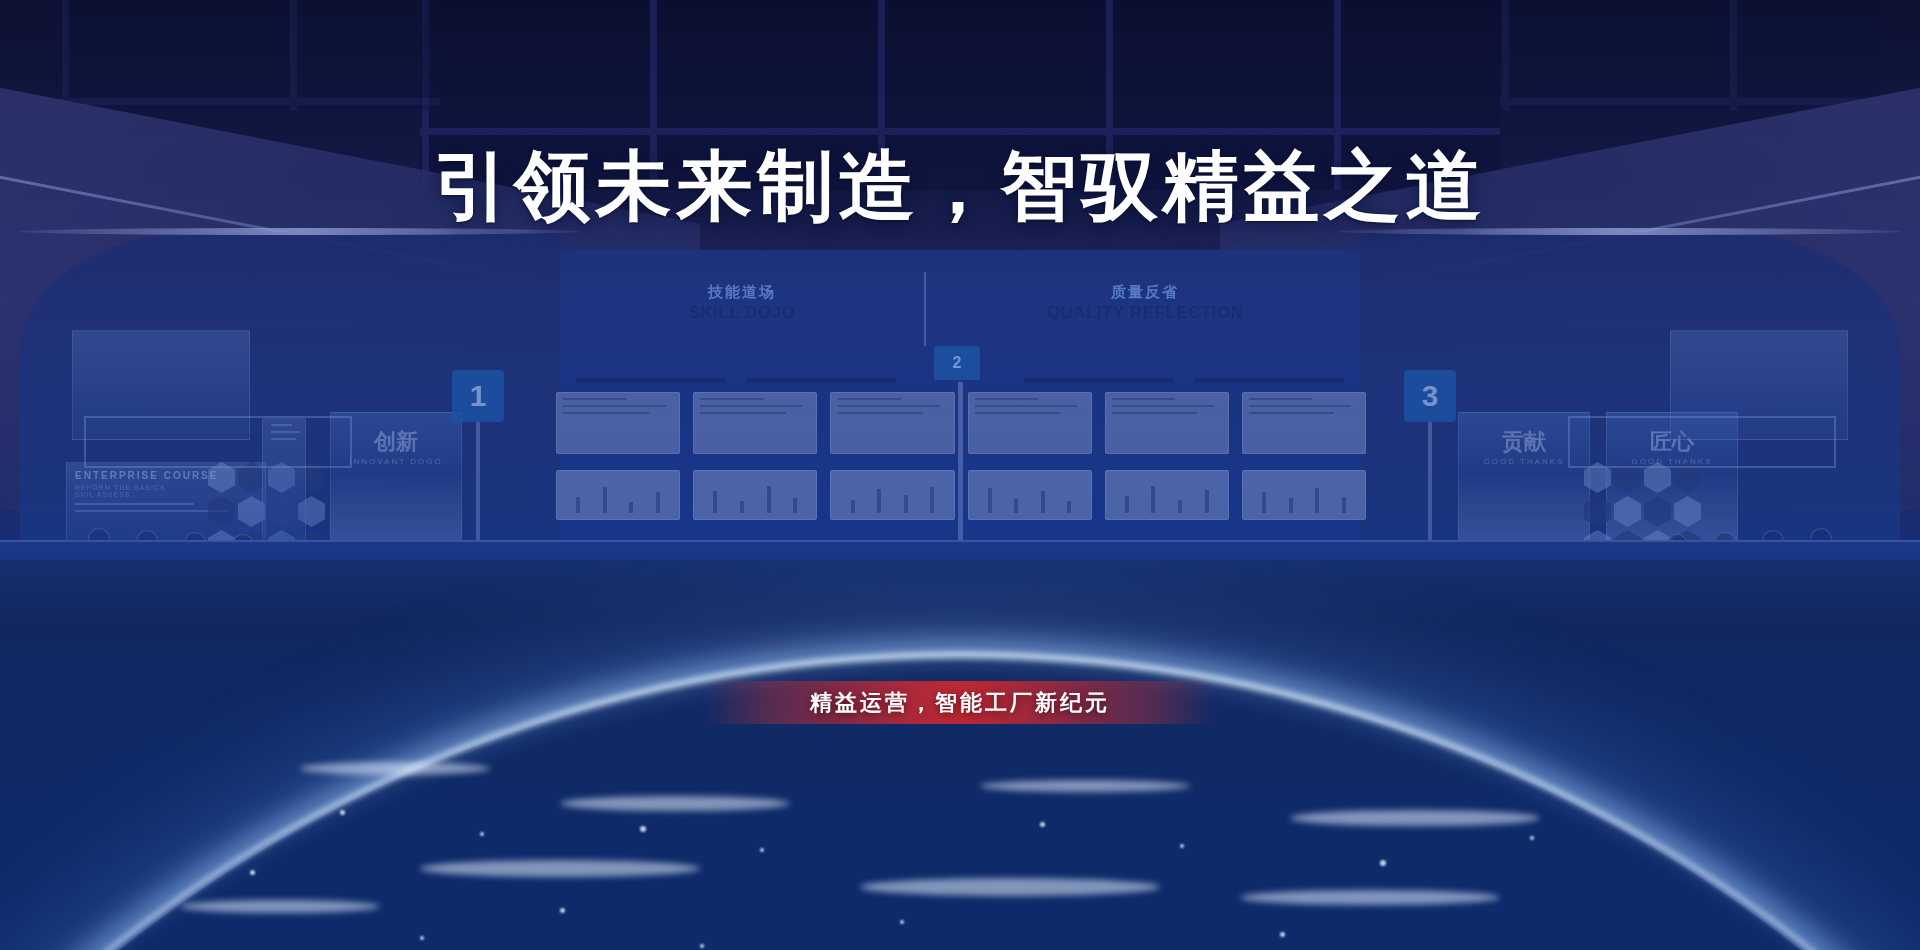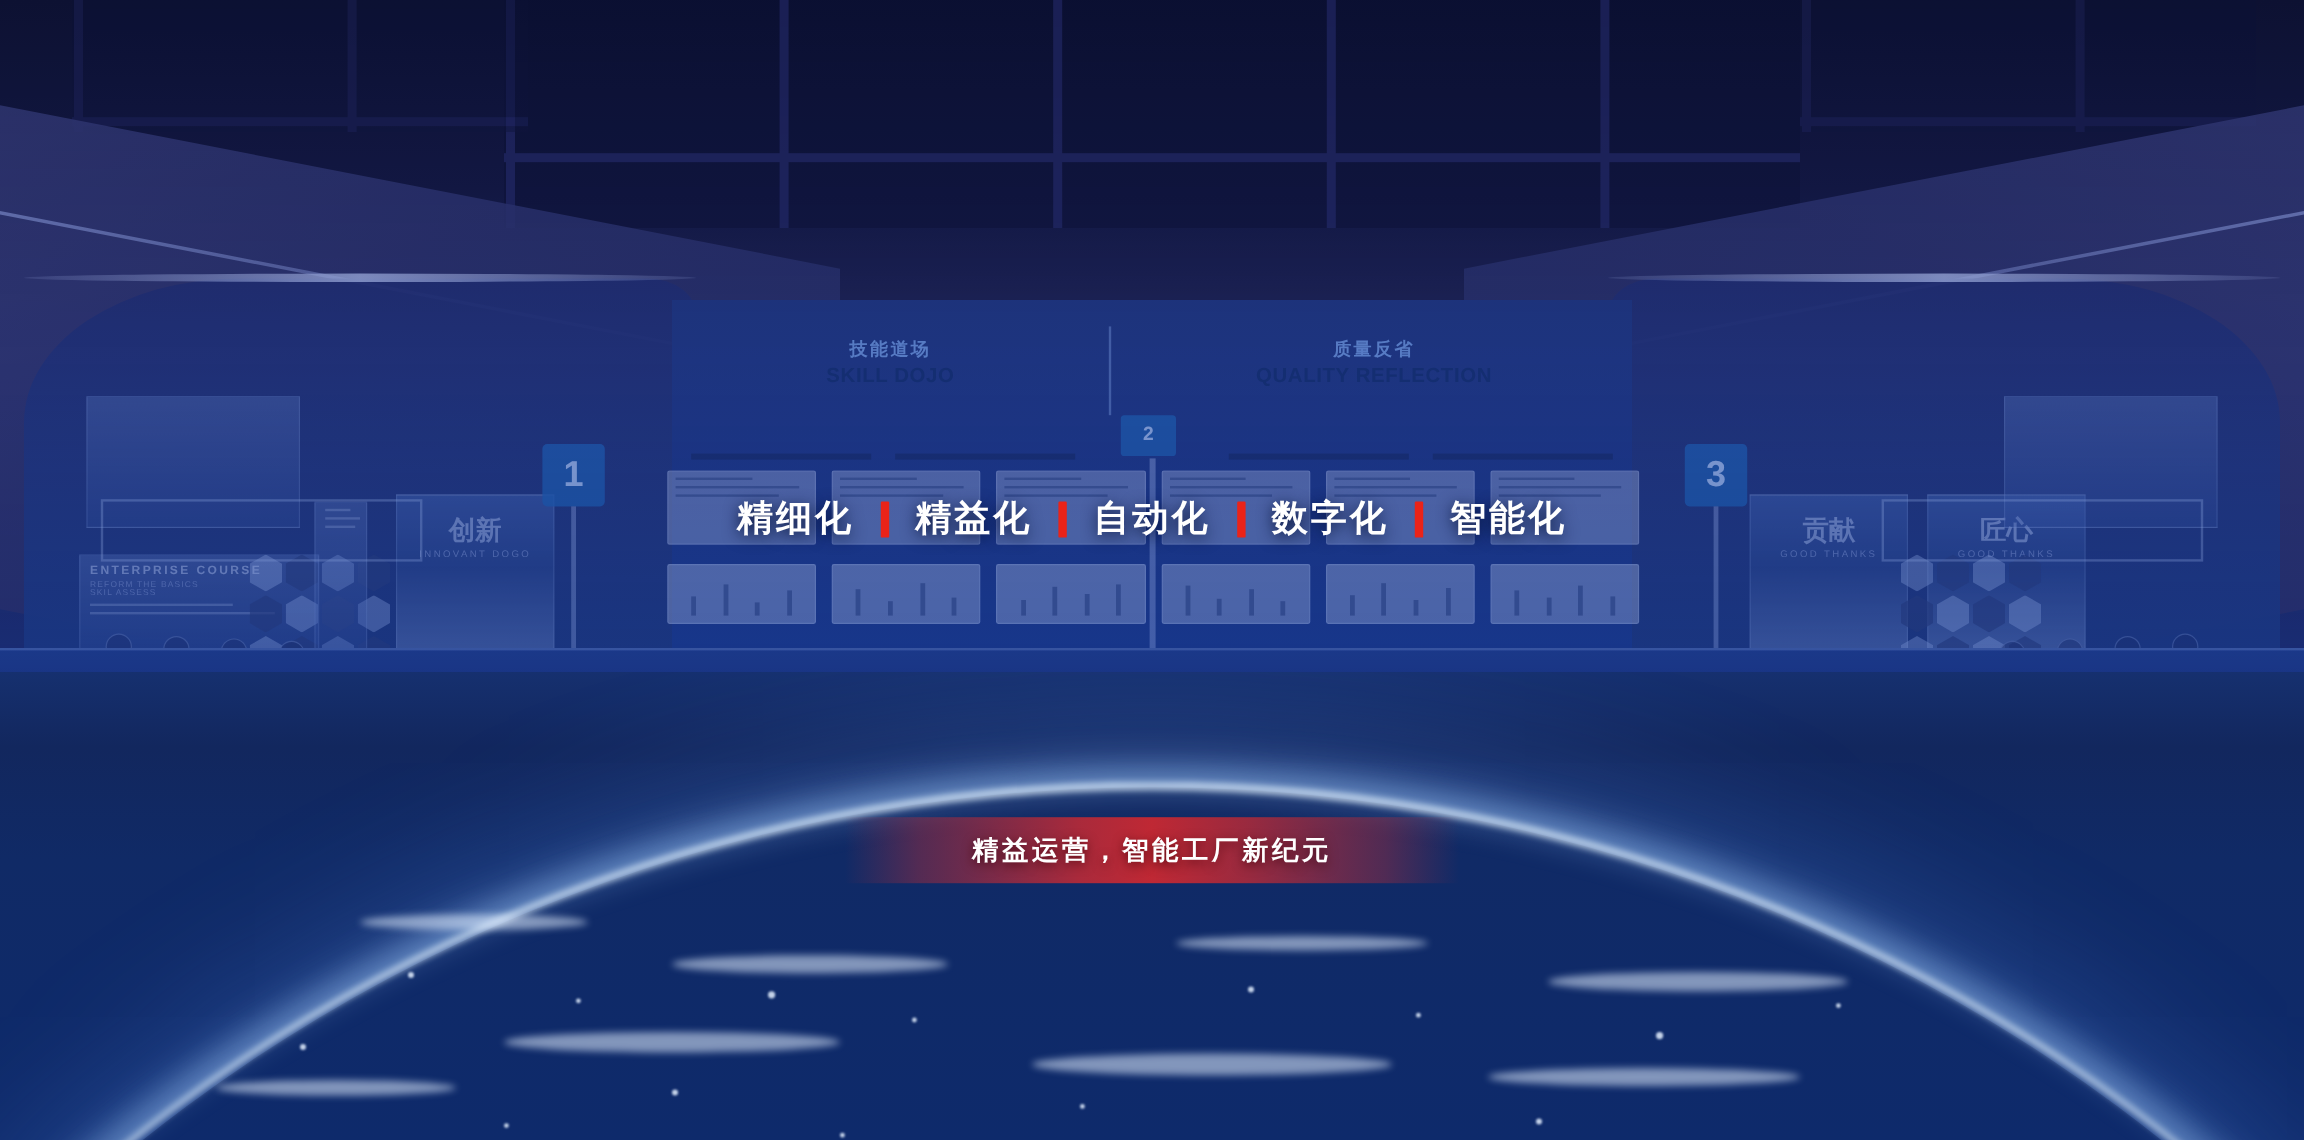--- a/index.html
+++ b/index.html
@@ -225,21 +225,21 @@
     position:absolute; left:0; top:412px; width:1920px;
     display:flex; align-items:center; justify-content:center; gap:22px;
   }
   .kw {
     font-size:30px; font-weight:700; color:#ffffff; letter-spacing:2.5px;
     text-shadow:0 2px 12px rgba(6,16,52,.9);
   }
   .kwsep { width:7px; height:30px; background:#ea2318; border-radius:1px; }
 
   .badge {
-    position:absolute; left:50%; top:681px; width:512px; height:55px;
+    position:absolute; left:50%; top:681px; width:512px; height:43px;
     margin-left:-256px;
     background:linear-gradient(90deg,
       rgba(176,44,58,0) 0%, rgba(176,44,58,.42) 12%,
       rgba(196,42,52,.85) 38%, rgba(206,40,48,.92) 50%,
       rgba(186,42,54,.8) 66%, rgba(176,44,58,.40) 88%, rgba(176,44,58,0) 100%);
     display:flex; align-items:center; justify-content:center;
   }
   .badge-text {
     font-size:22px; font-weight:700; color:#ffffff; letter-spacing:3px;
     text-shadow:0 2px 9px rgba(60,0,10,.75);
@@ -488,31 +488,21 @@
     <div class="speck" style="left:1530px; top:276px; width:4px; height:4px;"></div>
     <div class="speck" style="left:250px; top:310px; width:5px; height:5px;"></div>
     <div class="speck" style="left:560px; top:348px; width:5px; height:5px;"></div>
     <div class="speck" style="left:900px; top:360px; width:4px; height:4px;"></div>
     <div class="speck" style="left:1280px; top:372px; width:5px; height:5px;"></div>
     <div class="speck" style="left:700px; top:384px; width:4px; height:4px;"></div>
 
     <div class="speck" style="left:420px; top:376px; width:4px; height:4px;"></div>
   </div>
 
-
-
-  <div class="keywords">
-    <span class="kw">精细化</span>
-    <span class="kwsep"></span>
-    <span class="kw">精益化</span>
-    <span class="kwsep"></span>
-    <span class="kw">自动化</span>
-    <span class="kwsep"></span>
-    <span class="kw">数字化</span>
-    <span class="kwsep"></span>
-    <span class="kw">智能化</span>
-  </div>
+  <div class="headline">引领未来制造，智驭精益之道</div>
+
+
 
   <div class="badge">
     <span class="badge-text">精益运营，智能工厂新纪元</span>
   </div>
 
 </div>
 
 </body></html>

